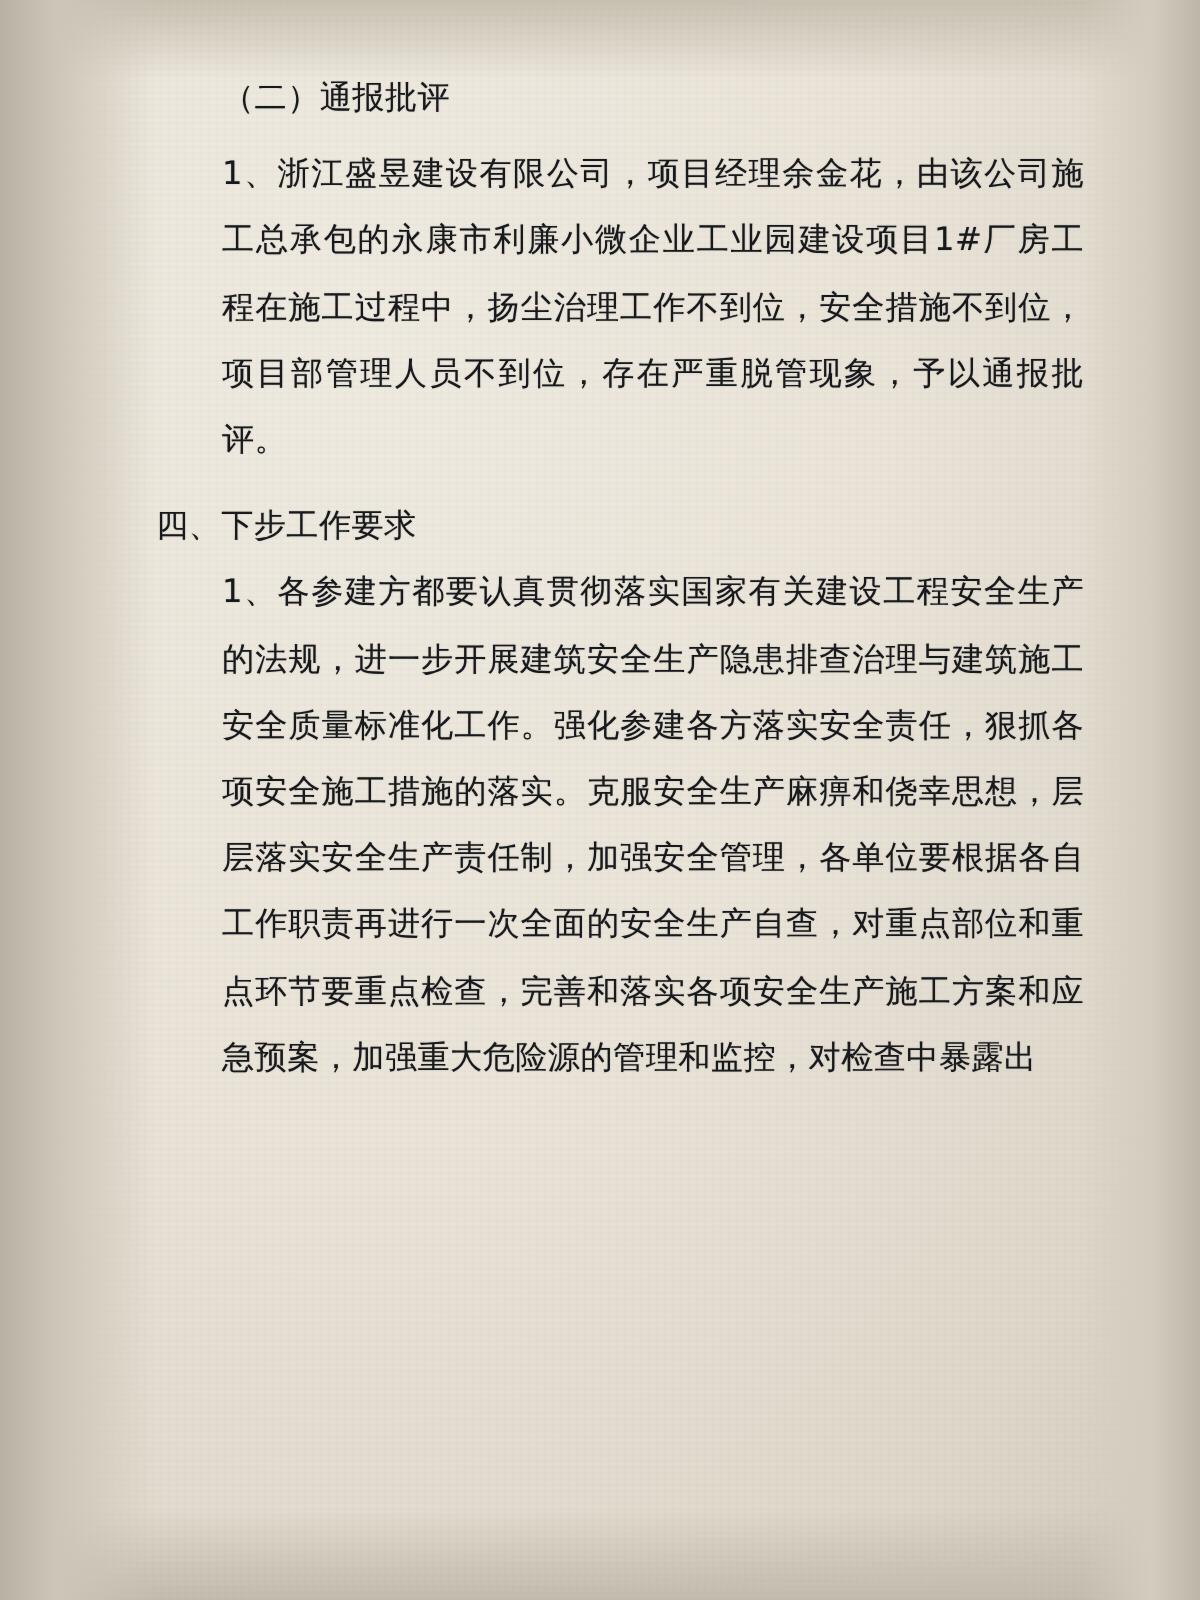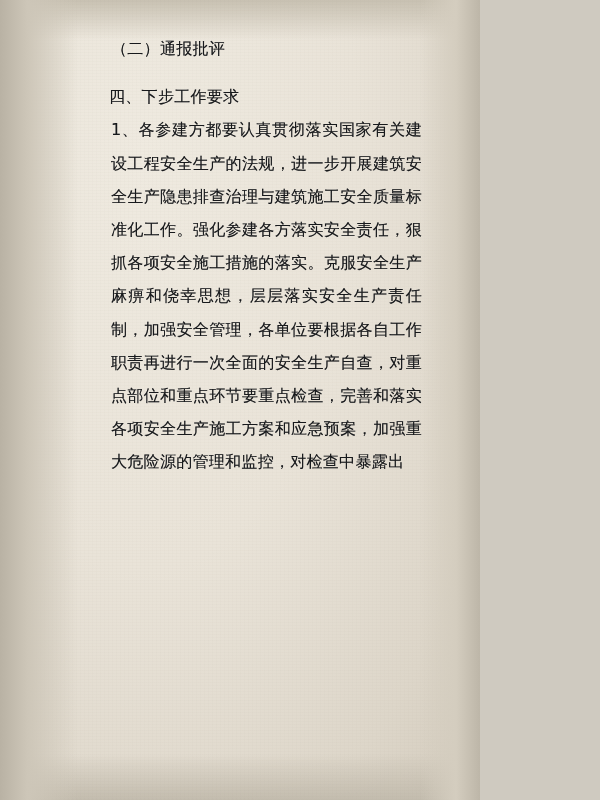--- a/index.html
+++ b/index.html
@@ -8,21 +8,21 @@
   }
   body {
     width: 600px;
     height: 800px;
     background: #cfcac0;
     font-family: "DejaVu Sans", sans-serif;
     overflow: hidden;
   }
   #page {
     position: relative;
-    width: 480px;
+    width: 600px;
     height: 800px;
     background:
       radial-gradient(ellipse at 30% 20%, #efeae0 0%, #e9e3d8 45%, #ddd6c9 80%, #d2cabc 100%);
     box-sizing: border-box;
     overflow: hidden;
   }
   
   #page::before {
     content: "";
     position: absolute;
@@ -86,40 +86,40 @@
     text-shadow: 0 0 .6px rgba(30,30,35,.45);
   }
   .para {
     text-indent: 0;
   }
   .indent2 {
     padding-left: 33px;
   }
   .heading {
     padding-left: 0;
-    margin-left: 31px;
   }
   .blockgap {
     height: 5px;
   }
 </style>
 </head>
 <body>
 
 <div id="page">
   <div class="topshade"></div>
   <div class="botshade"></div>
   <div class="grain"></div>
 
   <div id="content">
 
     <p class="para indent2">（二）通报批评</p>
 
     <div class="blockgap"></div>
 
+    <p class="para indent2">1、浙江盛昱建设有限公司，项目经理余金花，由该公司施工总承包的永康市利廉小微企业工业园建设项目1#厂房工程在施工过程中，扬尘治理工作不到位，安全措施不到位，项目部管理人员不到位，存在严重脱管现象，予以通报批评。</p>
 
     <div class="blockgap"></div>
 
 
     <div class="blockgap"></div>
 
 
     <p class="para heading">四、下步工作要求</p>
 
     <p class="para indent2">1、各参建方都要认真贯彻落实国家有关建设工程安全生产的法规，进一步开展建筑安全生产隐患排查治理与建筑施工安全质量标准化工作。强化参建各方落实安全责任，狠抓各项安全施工措施的落实。克服安全生产麻痹和侥幸思想，层层落实安全生产责任制，加强安全管理，各单位要根据各自工作职责再进行一次全面的安全生产自查，对重点部位和重点环节要重点检查，完善和落实各项安全生产施工方案和应急预案，加强重大危险源的管理和监控，对检查中暴露出</p>

